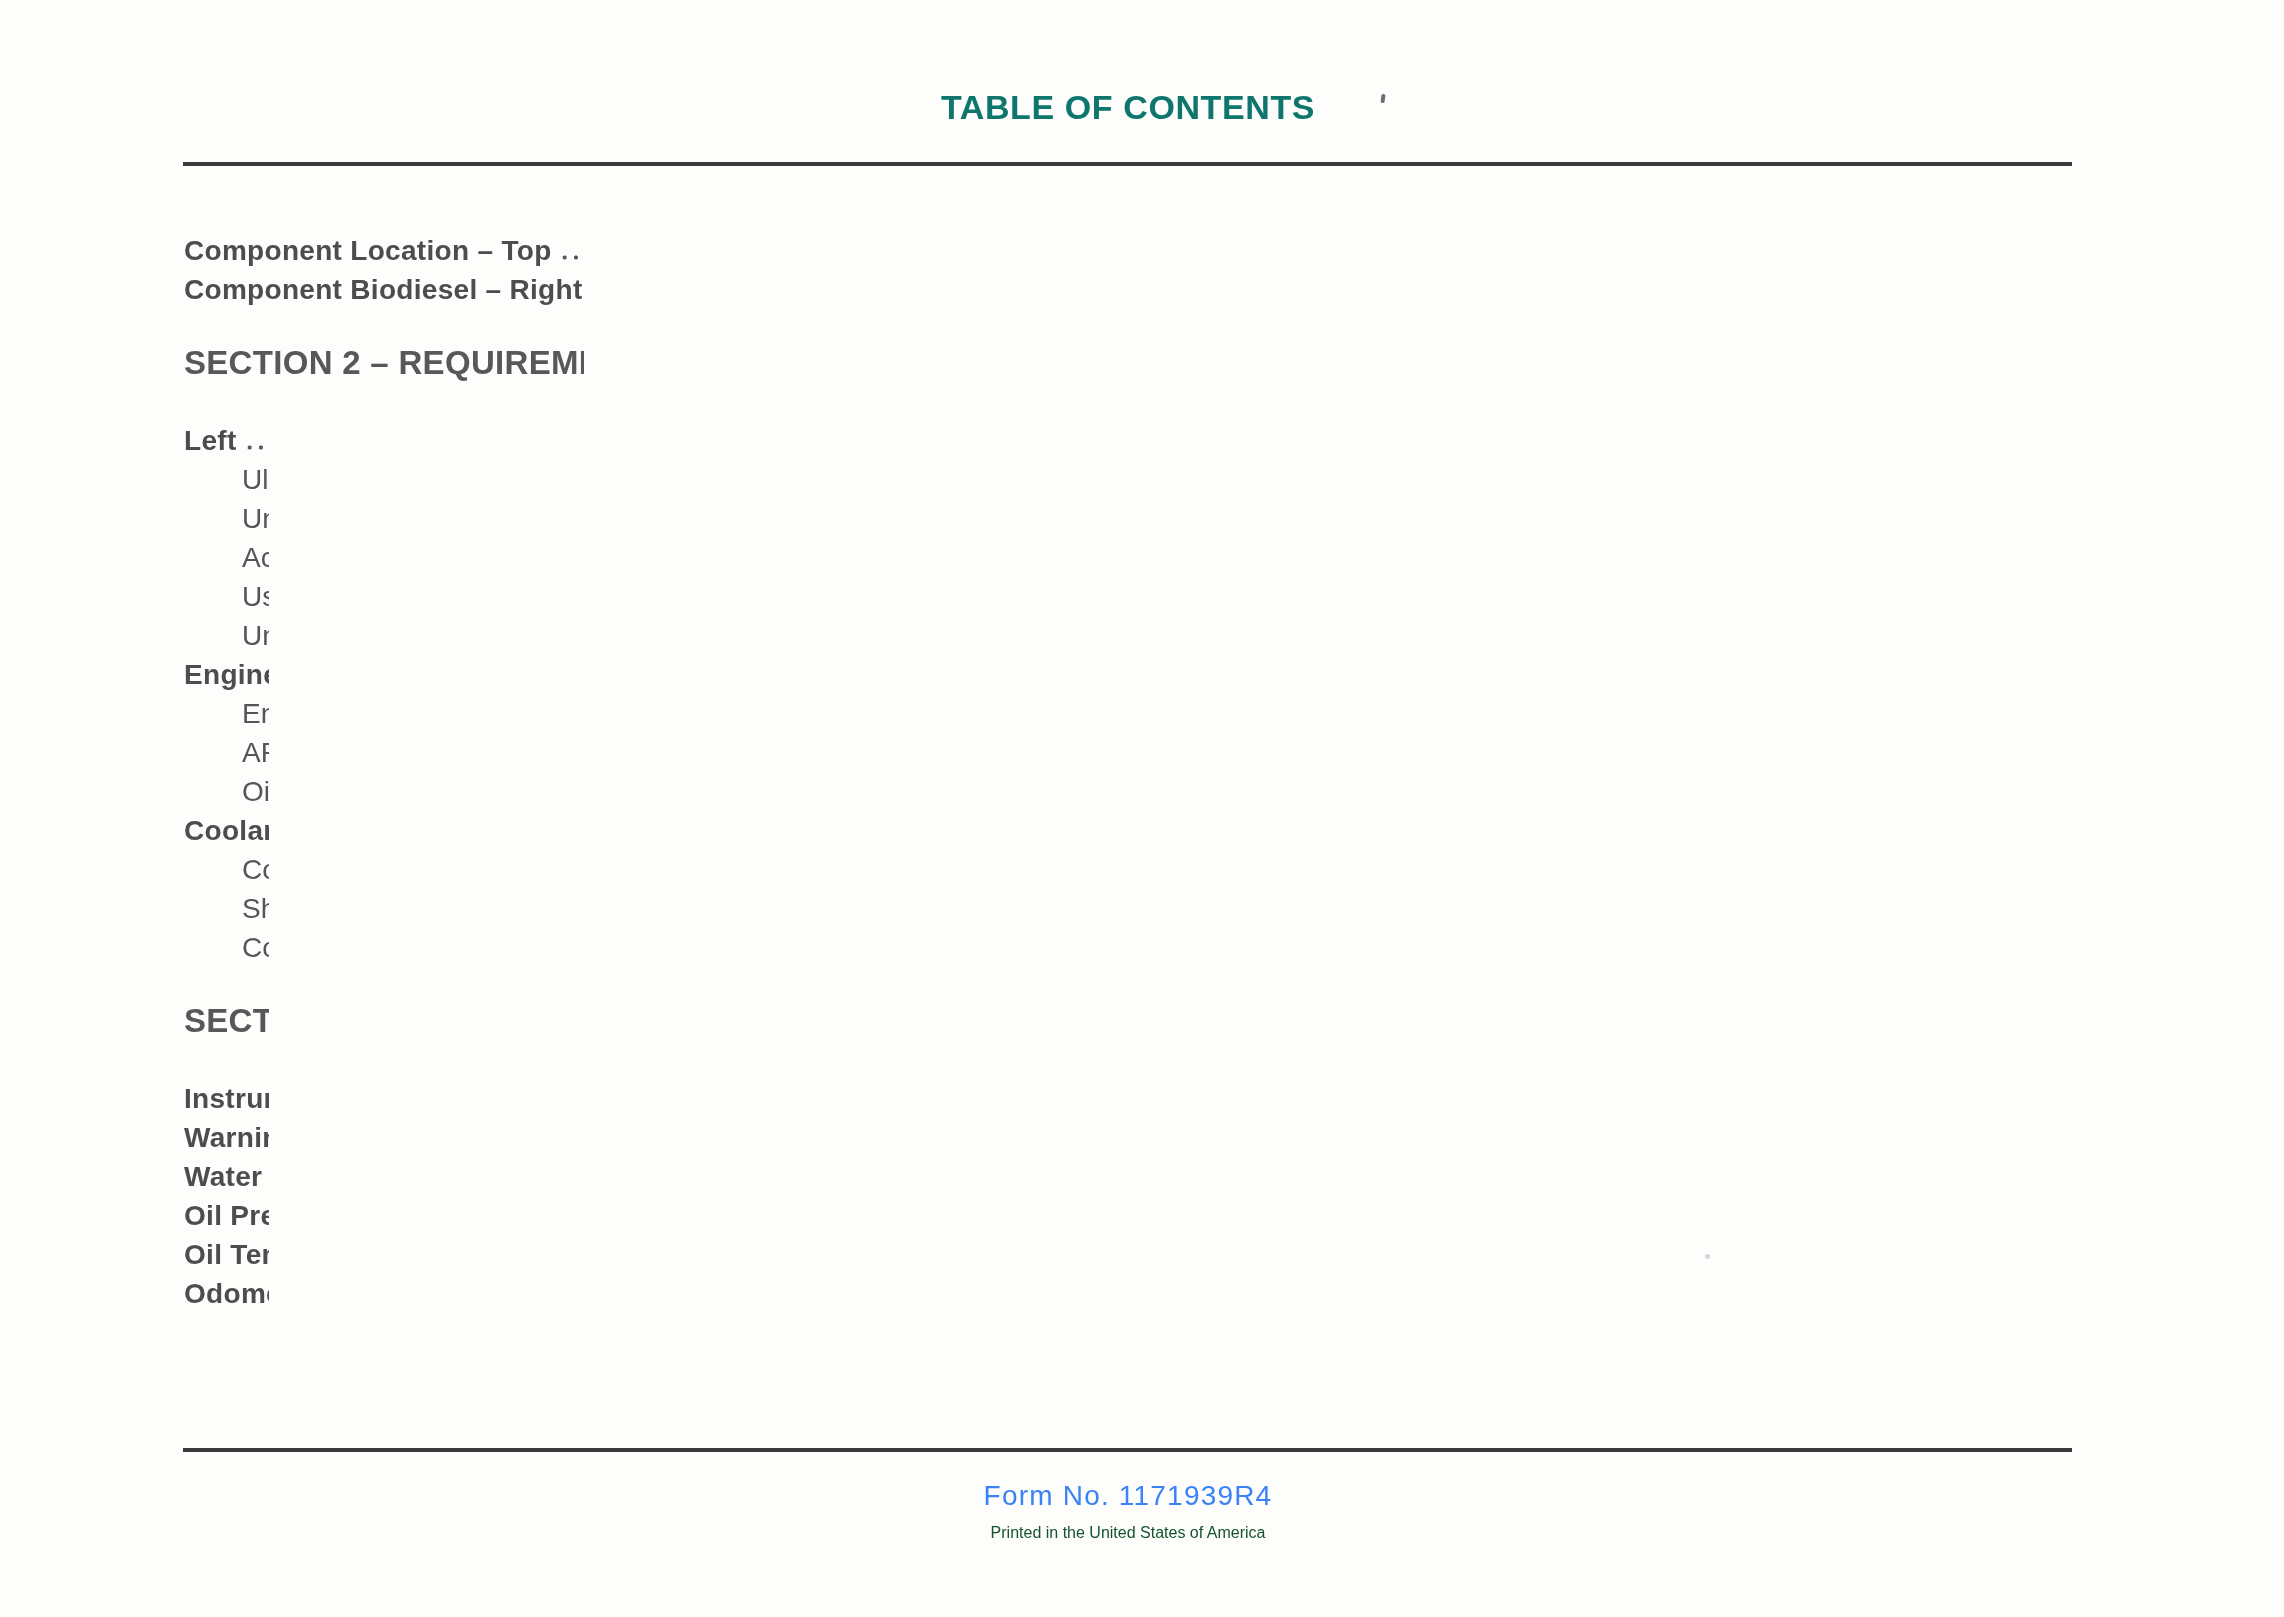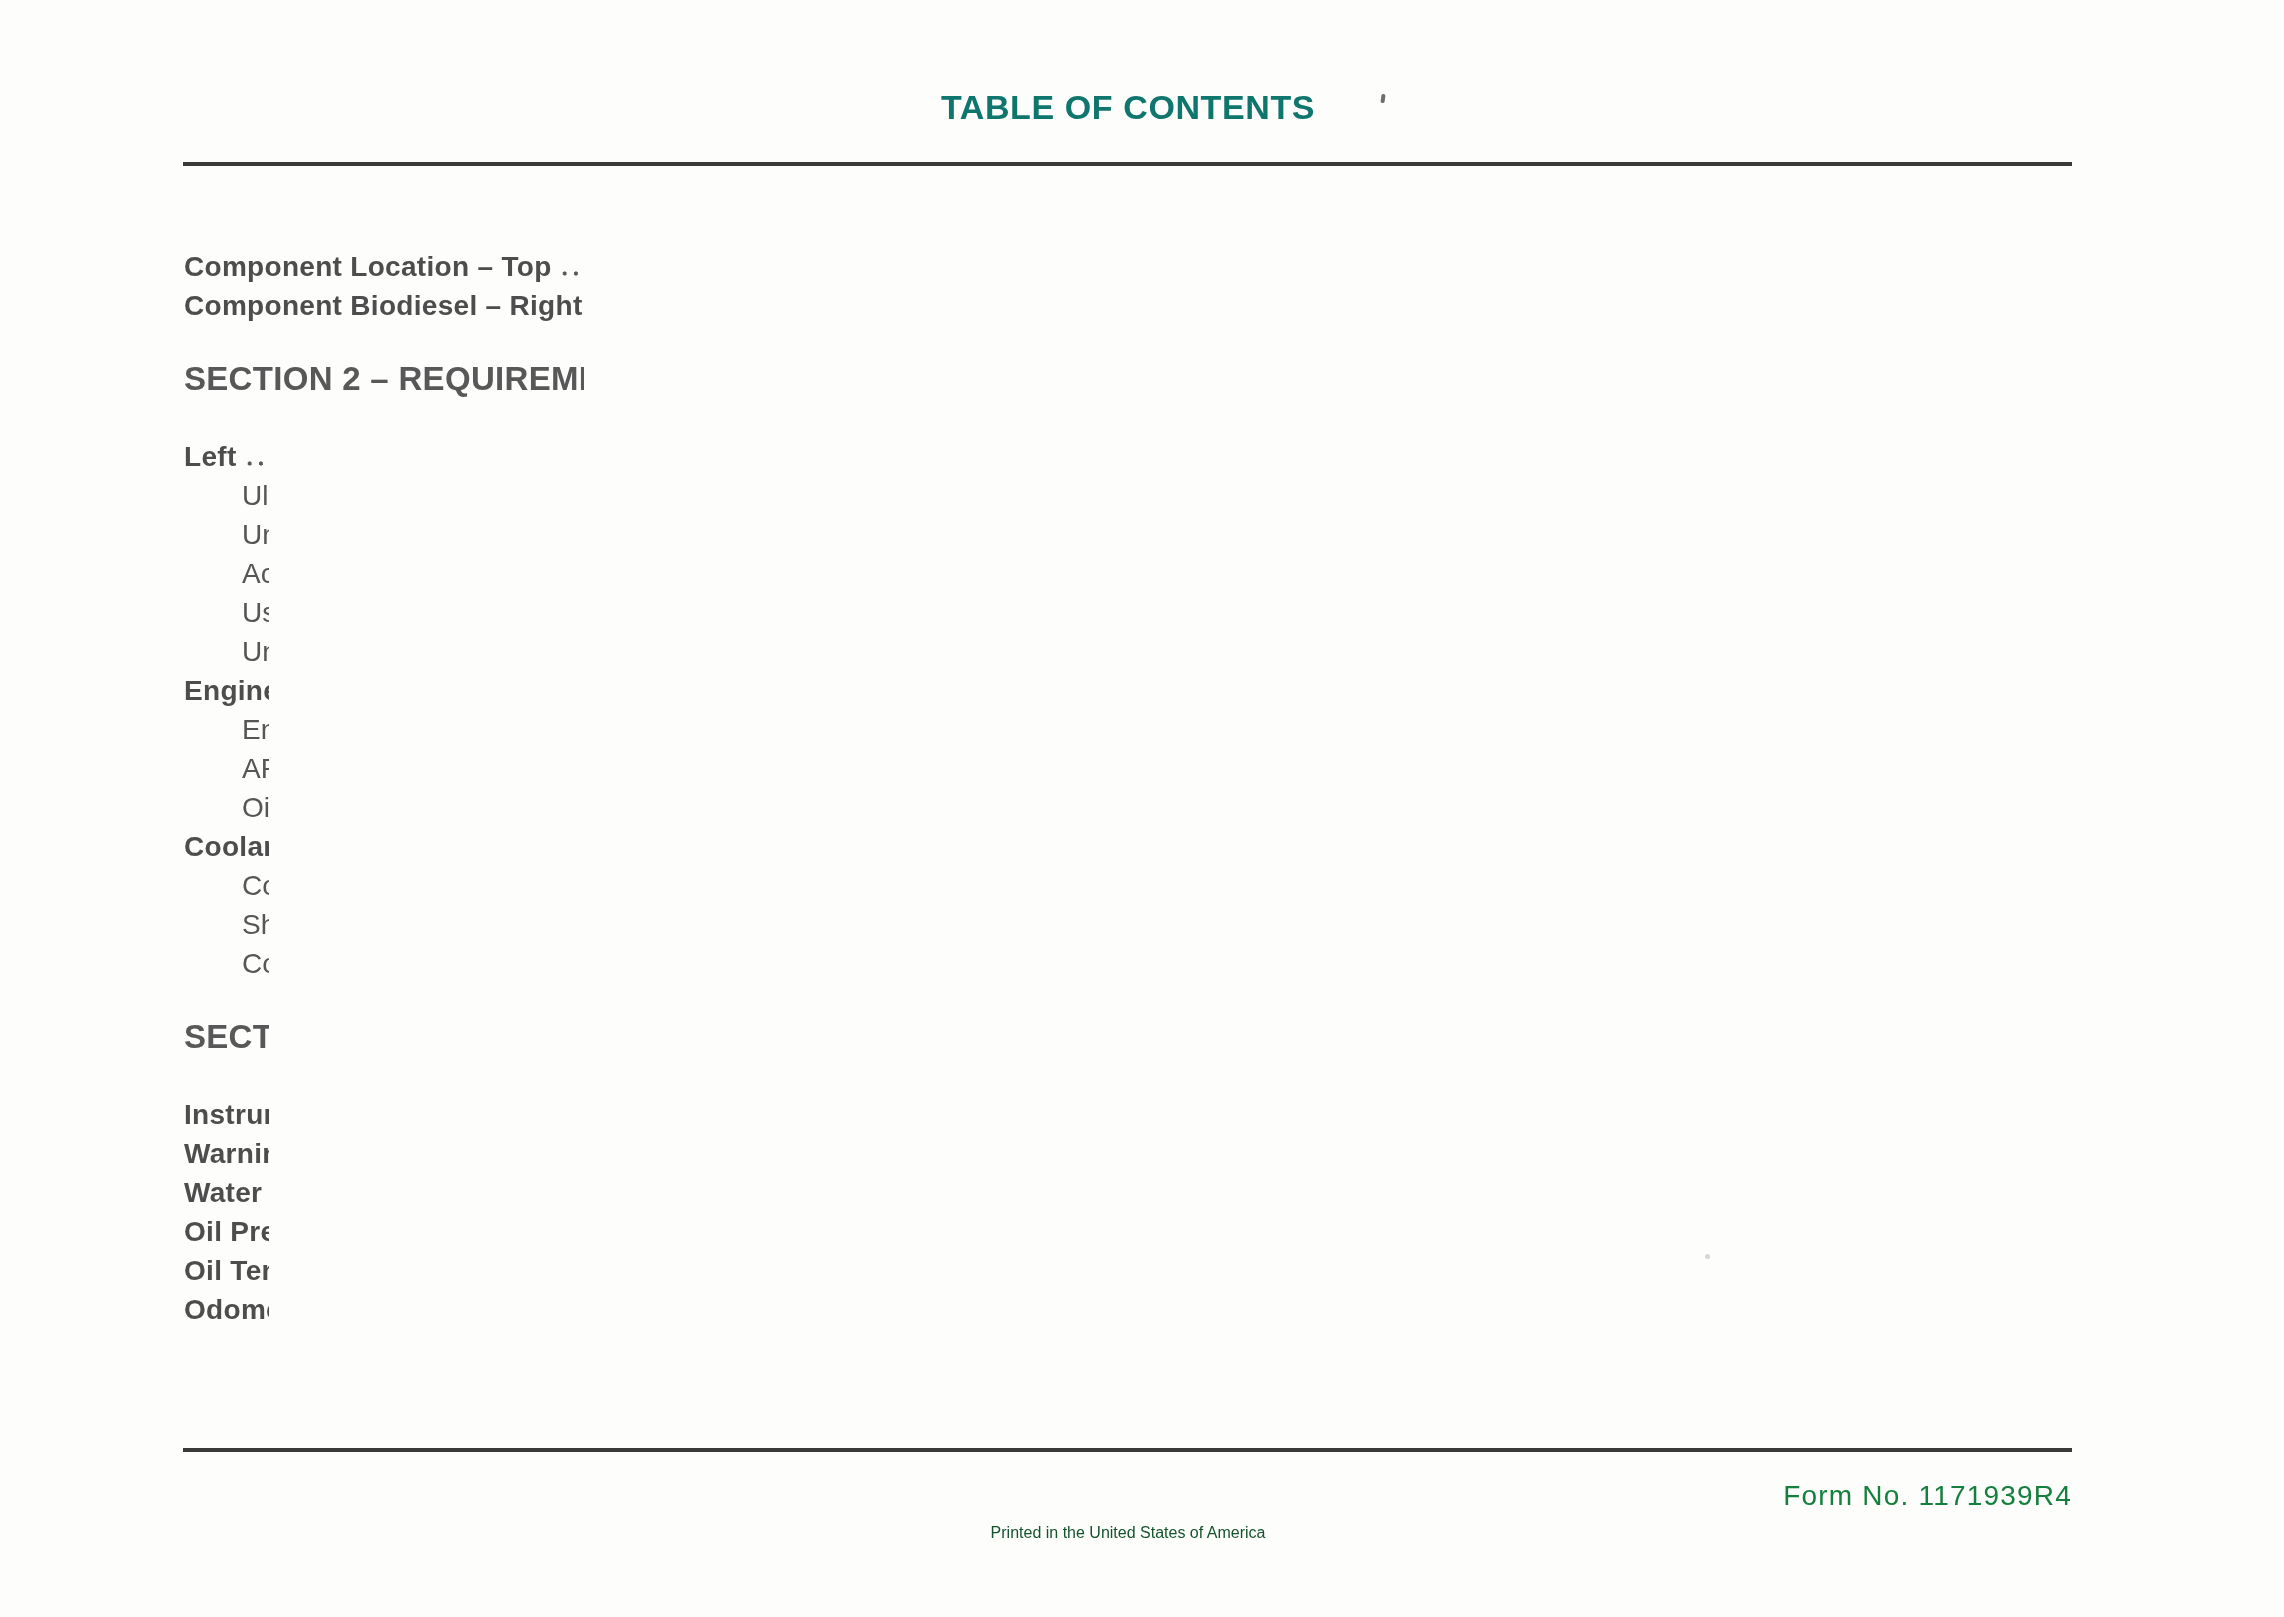--- a/index.html
+++ b/index.html
@@ -48,21 +48,21 @@
   }
   .section-heading {
     margin-top: 33px;
     font-size: 33px;
     line-height: 42px;
     font-weight: 700;
     color: #585858;
     letter-spacing: 0.3px;
     white-space: nowrap;
   }
-  .entry-list { margin-top: 16px; }
+  .entry-list { margin-top: 0; }
   .section-heading + .entry-list { margin-top: 37px; }
 
   .toc-row {
     display: flex;
     align-items: baseline;
     height: 39px;
     line-height: 39px;
     font-size: 28px;
     font-weight: 400;
     color: #565656;
@@ -93,24 +93,24 @@
     color: #4f4f4f;
     letter-spacing: 0;
   }
 
   
   .footer-form-no {
     position: absolute;
     top: 1480px;
     left: 184px;
     width: 1888px;
-    text-align: right;
+    text-align: center;
     font-size: 28px;
     font-weight: 400;
-    color: #15803d;
+    color: #3b82f6;
     letter-spacing: 1.2px;
   }
   .footer-printed {
     position: absolute;
     top: 1524px;
     left: 184px;
     width: 1888px;
     text-align: center;
     font-size: 16px;
     font-weight: 400;

